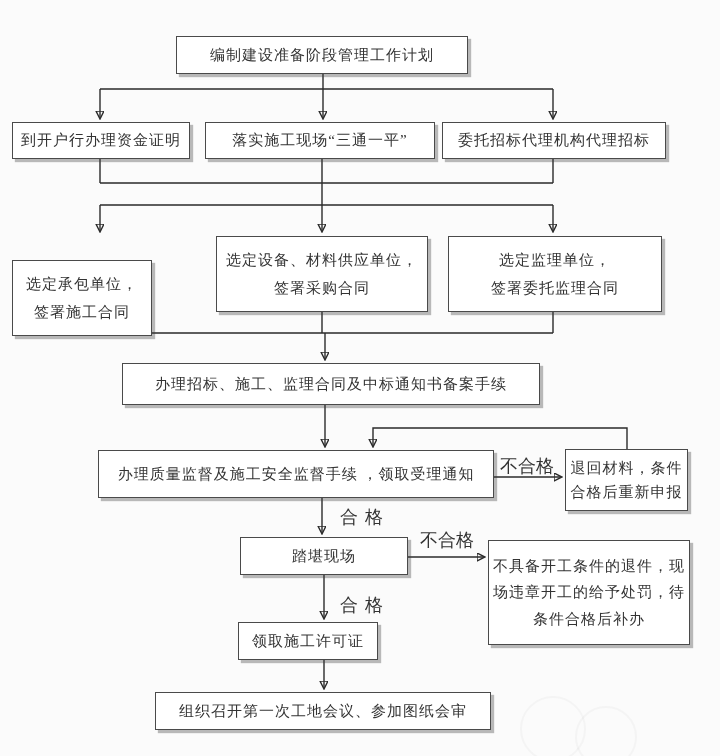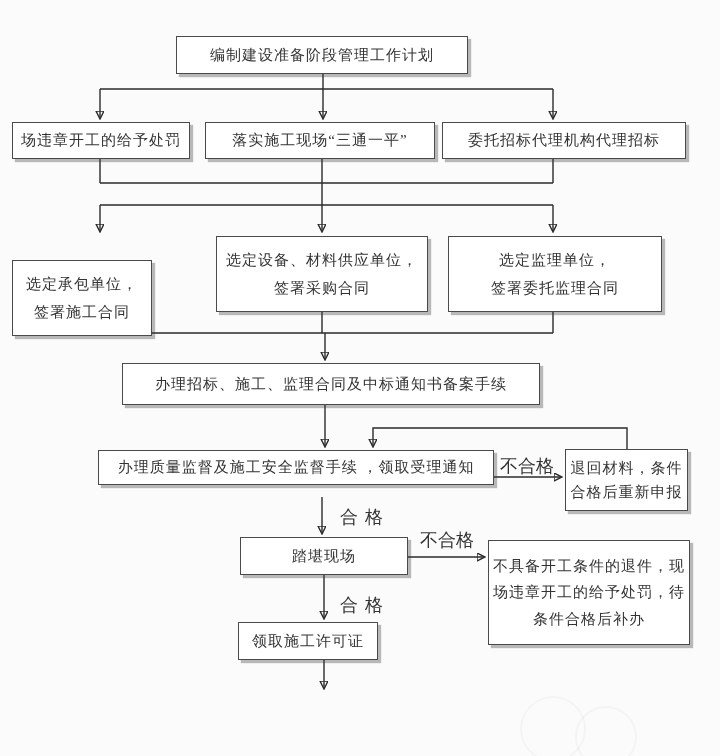--- a/index.html
+++ b/index.html
@@ -83,28 +83,28 @@
     <path d="M408 557 H484" marker-end="url(#arrow)"></path>
     <path d="M324 575 V618" marker-end="url(#arrow)"></path>
     <path d="M324 660 V688" marker-end="url(#arrow)"></path>
   </svg>
 
   <div class="node" style="left:176px; top:27px; width:292px; height:38px;margin-top:9px;">
     <span>编制建设准备阶段管理工作计划</span>
   </div>
 
   <div class="node" style="left:12px; top:122px; width:178px; height:37px;">
-    <span>场违章开工的给予处罚</span>
+    <span>到开户行办理资金证明</span>
   </div>
 
   <div class="node" style="left:205px; top:122px; width:230px; height:37px;">
     <span>落实施工现场“三通一平”</span>
   </div>
 
-  <div class="node" style="left:442px; top:122px; width:244px; height:37px;justify-content:center;">
+  <div class="node" style="left:442px; top:122px; width:224px; height:37px;justify-content:center;">
     <span>委托招标代理机构代理招标</span>
   </div>
 
   <div class="node" style="left:12px; top:236px; width:140px; height:76px; padding:6px 0;margin-top:24px;">
     <span>选定承包单位，</span>
     <span>签署施工合同</span>
   </div>
 
   <div class="node" style="left:216px; top:236px; width:212px; height:76px; padding:6px 8px;">
     <span>选定设备、材料供应单位，</span>
@@ -113,21 +113,21 @@
 
   <div class="node" style="left:448px; top:236px; width:214px; height:76px; padding:6px 0;">
     <span>选定监理单位，</span>
     <span>签署委托监理合同</span>
   </div>
 
   <div class="node" style="left:122px; top:363px; width:418px; height:42px;">
     <span>办理招标、施工、监理合同及中标通知书备案手续</span>
   </div>
 
-  <div class="node" style="left:98px; top:450px; width:396px; height:35px;">
+  <div class="node" style="left:98px; top:450px; width:396px; height:48px;">
     <span>办理质量监督及施工安全监督手续 ，领取受理通知</span>
   </div>
 
   <div class="node" style="left:565px; top:449px; width:123px; height:62px; padding:4px 0;">
     <span>退回材料，条件</span>
     <span>合格后重新申报</span>
   </div>
 
   <div class="node" style="left:240px; top:537px; width:168px; height:38px;">
     <span>踏堪现场</span>
@@ -136,20 +136,23 @@
   <div class="node" style="left:488px; top:540px; width:202px; height:105px; padding:8px 4px;">
     <span>不具备开工条件的退件，现</span>
     <span>场违章开工的给予处罚，待</span>
     <span>条件合格后补办</span>
   </div>
 
   <div class="node" style="left:238px; top:622px; width:140px; height:38px;justify-content:center;">
     <span>领取施工许可证</span>
   </div>
 
+  <div class="node" style="left:155px; top:692px; width:336px; height:38px;">
+    <span>组织召开第一次工地会议、参加图纸会审</span>
+  </div>
 
   <div class="edge-label" style="left:500px; top:454px;">不合格</div>
   <div class="edge-label spaced" style="left:340px; top:505px;">合格</div>
   <div class="edge-label" style="left:420px; top:528px;">不合格</div>
   <div class="edge-label spaced" style="left:340px; top:593px;">合格</div>
 
   <div class="watermark" style="left:520px; top:696px; width:62px; height:62px;"></div>
   <div class="watermark" style="left:575px; top:706px; width:58px; height:58px;"></div>
 
 </div>

